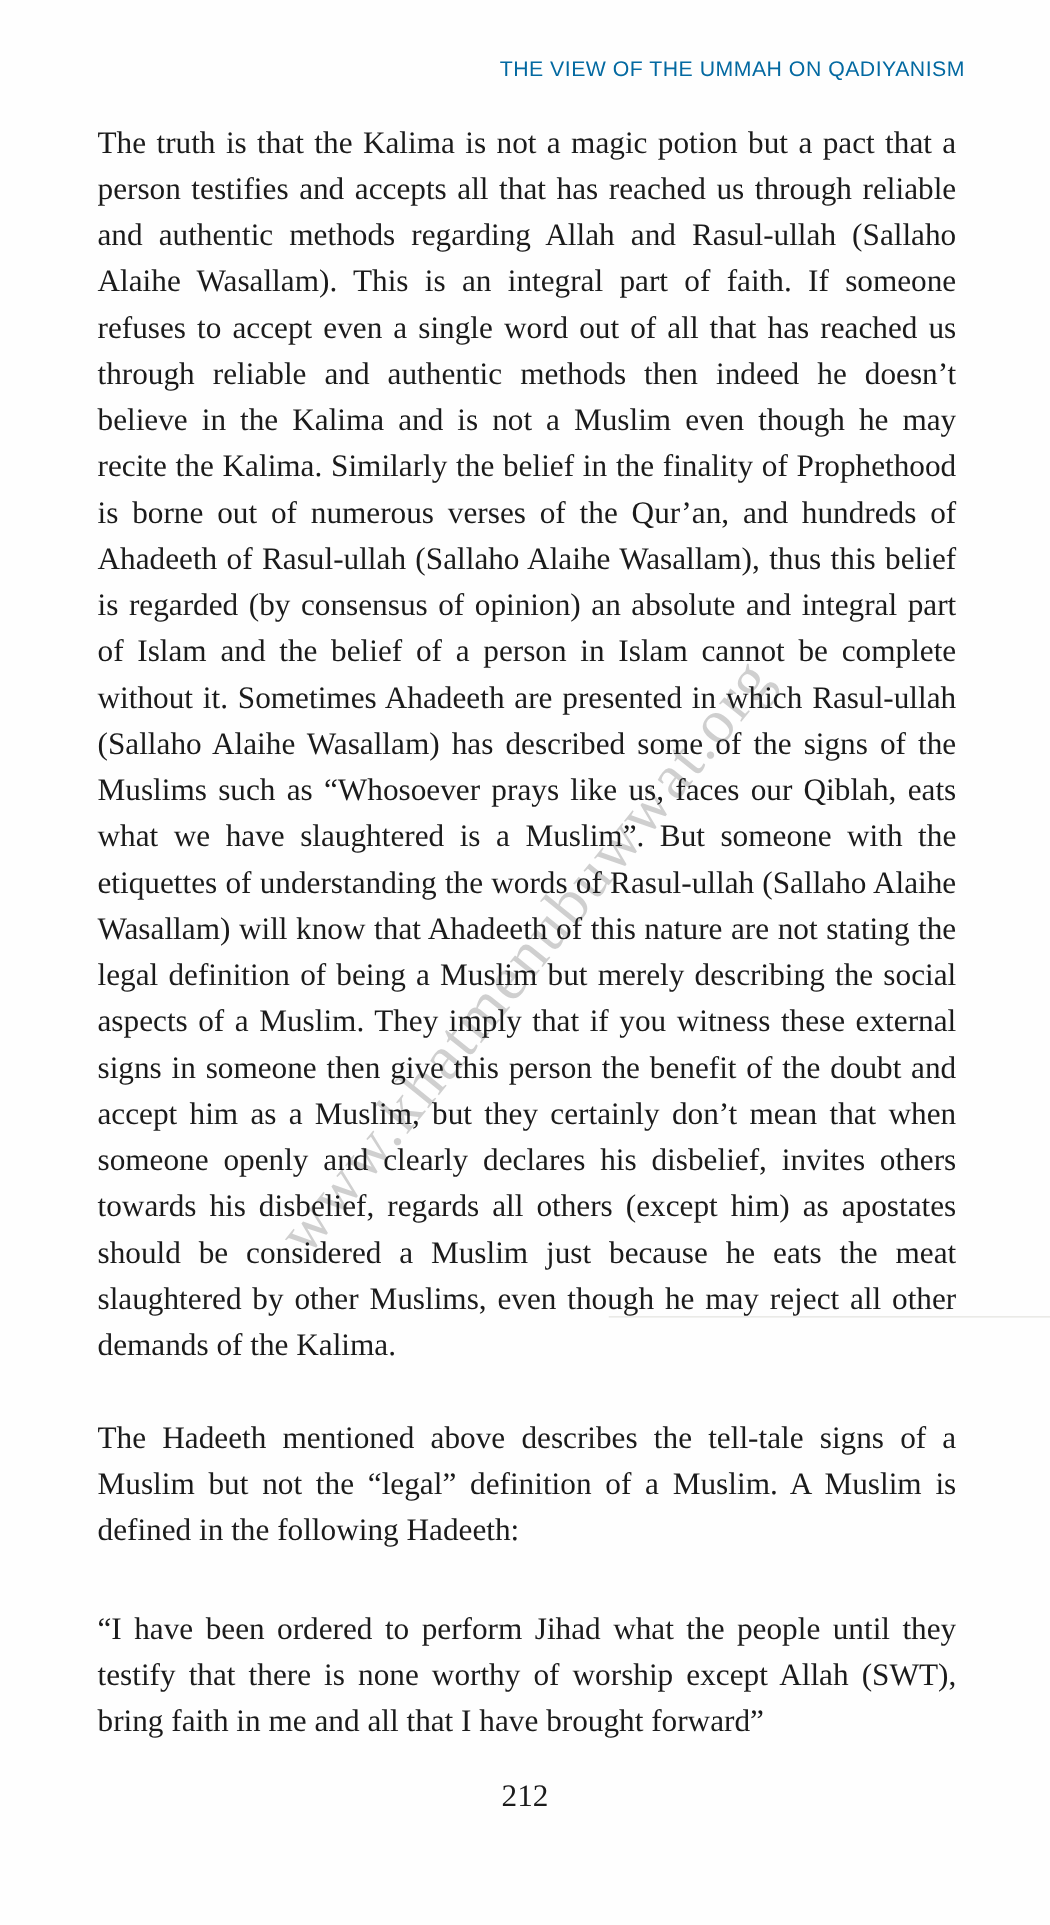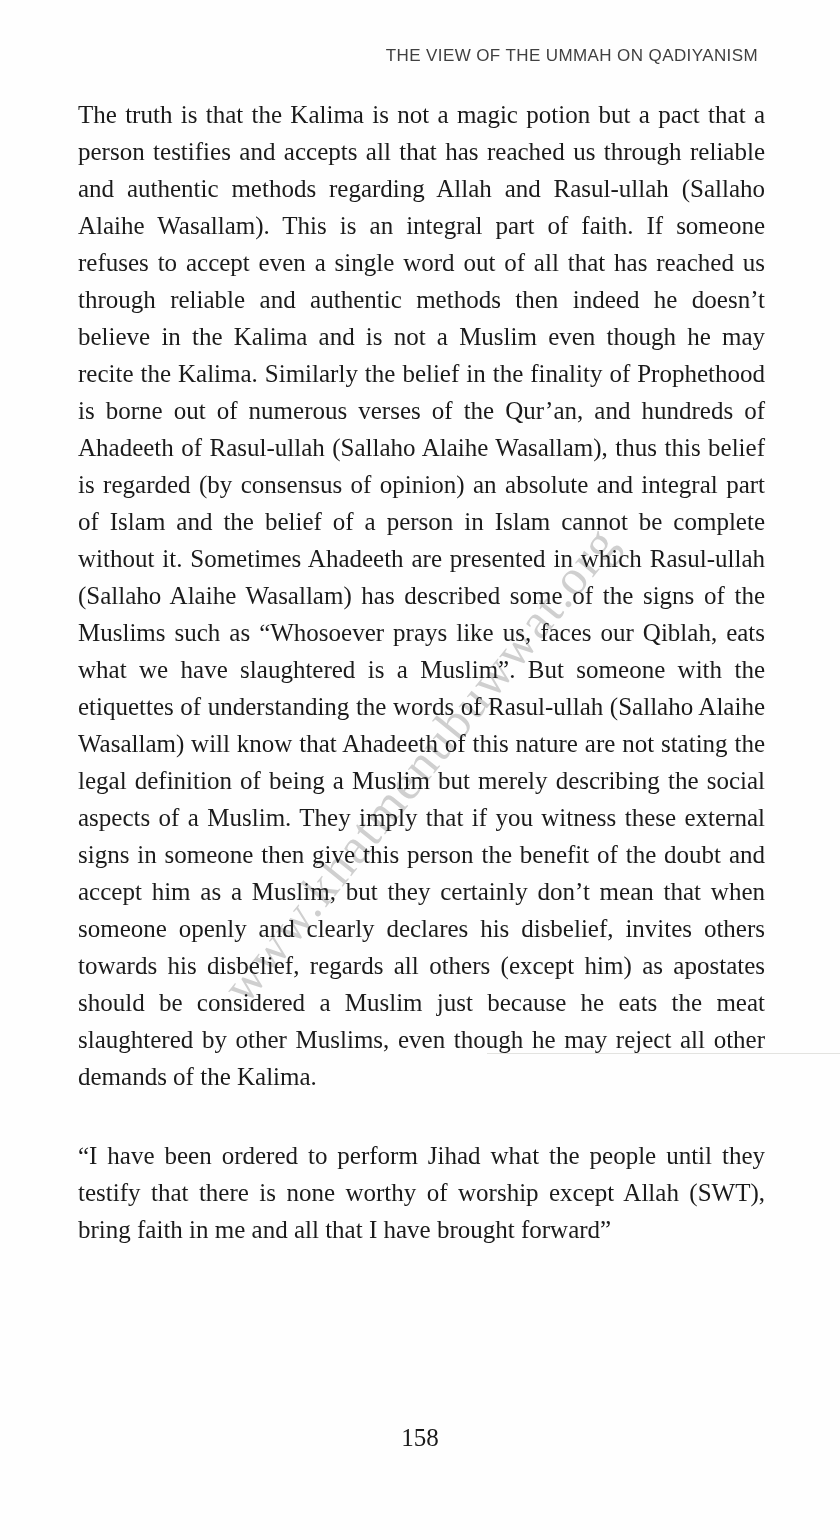--- a/index.html
+++ b/index.html
@@ -12,27 +12,27 @@
     width: 840px;
     height: 1540px;
     background: #fefefe;
     overflow: hidden;
     font-family: "Liberation Serif", serif;
     color: #1b1b1b;
   }
   .running-header {
     position: absolute;
     top: 46px;
-    left: 71px;
+    left: 85px;
     width: 687px;
     text-align: right;
     font-family: "Liberation Sans", sans-serif;
     font-size: 17px;
     letter-spacing: 0.4px;
-    color: #404040;
+    color: #0369a1;
     z-index: 2;
   }
   .watermark {
     position: absolute;
     left: 60px;
     top: 735px;
     width: 720px;
     text-align: center;
     transform: rotate(-51deg);
     font-family: "Liberation Serif", serif;
@@ -91,18 +91,19 @@
 <div class="page">
 
   <div class="running-header">THE VIEW OF THE UMMAH ON QADIYANISM</div>
 
   <div class="watermark">www.khatmenubuwwat.org</div>
 
   <div class="faint-line"></div>
 
   <div class="body-text">
     <p>The truth is that the Kalima is not a magic potion but a pact that a person testifies and accepts all that has reached us through reliable and authentic methods regarding Allah and Rasul-ullah (Sallaho Alaihe Wasallam). This is an integral part of faith. If someone refuses to accept even a single word out of all that has reached us through reliable and authentic methods then indeed he doesn’t believe in the Kalima and is not a Muslim even though he may recite the Kalima. Similarly the belief in the finality of Prophethood is borne out of numerous verses of the Qur’an, and hundreds of Ahadeeth of Rasul-ullah (Sallaho Alaihe Wasallam), thus this belief is regarded (by consensus of opinion) an absolute and integral part of Islam and the belief of a person in Islam cannot be complete without it. Sometimes Ahadeeth are presented in which Rasul-ullah (Sallaho Alaihe Wasallam) has described some of the signs of the Muslims such as “Whosoever prays like us, faces our Qiblah, eats what we have slaughtered is a Muslim”. But someone with the etiquettes of understanding the words of Rasul-ullah (Sallaho Alaihe Wasallam) will know that Ahadeeth of this nature are not stating the legal definition of being a Muslim but merely describing the social aspects of a Muslim. They imply that if you witness these external signs in someone then give this person the benefit of the doubt and accept him as a Muslim, but they certainly don’t mean that when someone openly and clearly declares his disbelief, invites others towards his disbelief, regards all others (except him) as apostates should be considered a Muslim just because he eats the meat slaughtered by other Muslims, even though he may reject all other demands of the Kalima.</p>
+    <p class="para-gap">The Hadeeth mentioned above describes the tell-tale signs of a Muslim but not the “legal” definition of a Muslim. A Muslim is defined in the following Hadeeth:</p>
     <p class="para-gap-lg">“I have been ordered to perform Jihad what the people until they testify that there is none worthy of worship except Allah (SWT), bring faith in me and all that I have brought forward”</p>
   </div>
 
-  <div class="page-number">158</div>
+  <div class="page-number">212</div>
 
 </div>
 
 </body></html>

